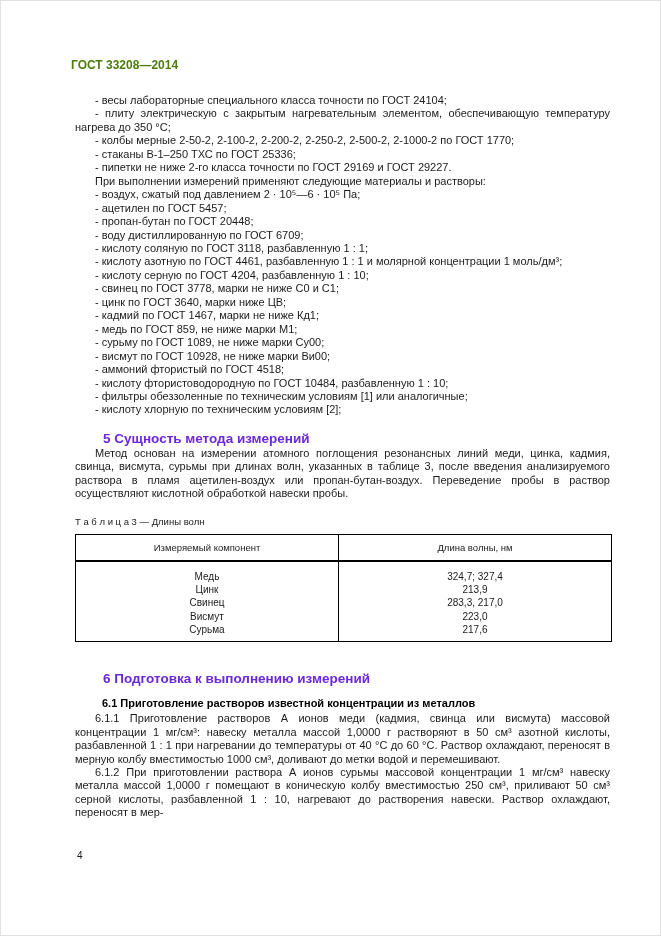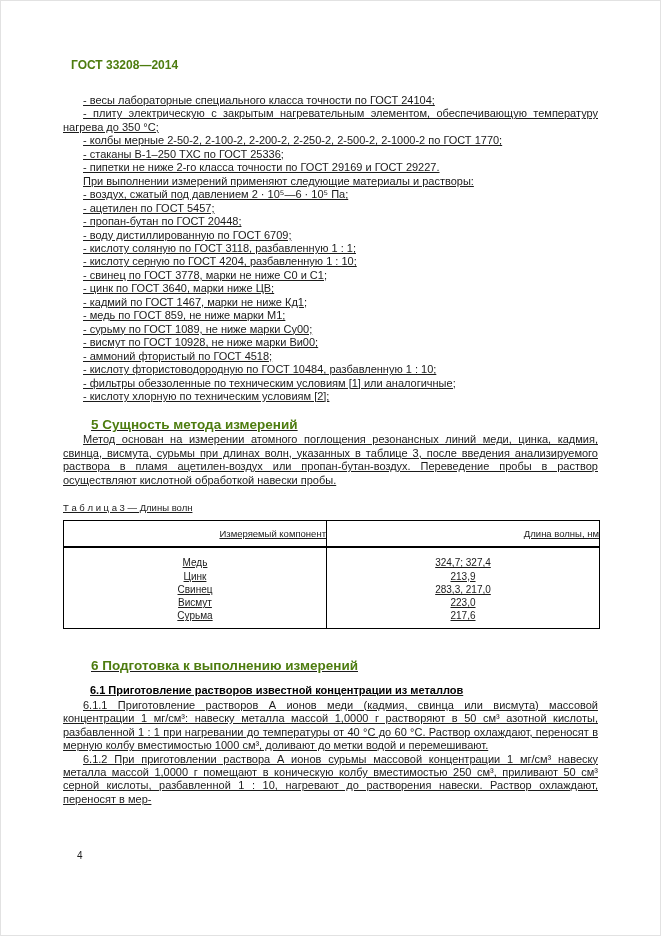--- a/index.html
+++ b/index.html
@@ -17,39 +17,38 @@
     position: absolute;
     top: 57px;
     left: 70px;
     font-size: 12px;
     font-weight: bold;
     color: #4d7c0f;
   }
   .content {
     position: absolute;
     top: 93px;
-    left: 62px;
+    left: 74px;
     width: 535px;
-    text-decoration: underline;
   }
   p.line {
     margin: 0;
     font-size: 11px;
     line-height: 13.45px;
     text-align: justify;
     text-indent: 20px;
     white-space: normal;
   }
   h2.sec-heading {
     margin: 28px 0 0 0;
     padding-left: 28px;
     font-size: 13.5px;
     line-height: 17px;
     font-weight: bold;
-    color: #4d7c0f;
+    color: #6d28d9;
   }
   h2.sec-heading.first { margin-top: 13px; }
   p.sec-para { }
   .table-caption {
     margin: 15px 0 0 0;
     font-size: 9.5px;
     line-height: 12px;
     color: #1b1b1b;
   }
   table.wl-table {
@@ -57,21 +56,21 @@
     width: 537px;
     border-collapse: collapse;
     table-layout: fixed;
   }
   table.wl-table th {
     border: 1px solid #000;
     border-bottom: 2.5px solid #000;
     font-weight: normal;
     font-size: 9.5px;
     height: 25px;
-    text-align: right;
+    text-align: center;
     vertical-align: middle;
     padding: 0;
     margin-top: 24px;
   }
   table.wl-table td {
     border-left: 1px solid #000;
     border-right: 1px solid #000;
     border-top: none;
     border-bottom: none;
     font-size: 10px;
@@ -112,20 +111,21 @@
     <p class="line">- плиту электрическую с закрытым нагревательным элементом, обеспечивающую температуру нагрева до 350 °С;</p>
     <p class="line">- колбы мерные 2-50-2, 2-100-2, 2-200-2, 2-250-2, 2-500-2, 2-1000-2 по ГОСТ 1770;</p>
     <p class="line">- стаканы В-1–250 ТХС по ГОСТ 25336;</p>
     <p class="line">- пипетки не ниже 2-го класса точности по ГОСТ 29169 и ГОСТ 29227.</p>
     <p class="line">При выполнении измерений применяют следующие материалы и растворы:</p>
     <p class="line">- воздух, сжатый под давлением 2 · 10⁵—6 · 10⁵ Па;</p>
     <p class="line">- ацетилен по ГОСТ 5457;</p>
     <p class="line">- пропан-бутан по ГОСТ 20448;</p>
     <p class="line">- воду дистиллированную по ГОСТ 6709;</p>
     <p class="line">- кислоту соляную по ГОСТ 3118, разбавленную 1 : 1;</p>
+    <p class="line">- кислоту азотную по ГОСТ 4461, разбавленную 1 : 1 и молярной концентрации 1 моль/дм³;</p>
     <p class="line">- кислоту серную по ГОСТ 4204, разбавленную 1 : 10;</p>
     <p class="line">- свинец по ГОСТ 3778, марки не ниже С0 и С1;</p>
     <p class="line">- цинк по ГОСТ 3640, марки ниже ЦВ;</p>
     <p class="line">- кадмий по ГОСТ 1467, марки не ниже Кд1;</p>
     <p class="line">- медь по ГОСТ 859, не ниже марки М1;</p>
     <p class="line">- сурьму по ГОСТ 1089, не ниже марки Су00;</p>
     <p class="line">- висмут по ГОСТ 10928, не ниже марки Ви00;</p>
     <p class="line">- аммоний фтористый по ГОСТ 4518;</p>
     <p class="line">- кислоту фтористоводородную по ГОСТ 10484, разбавленную 1 : 10;</p>
     <p class="line">- фильтры обеззоленные по техническим условиям [1] или аналогичные;</p>

